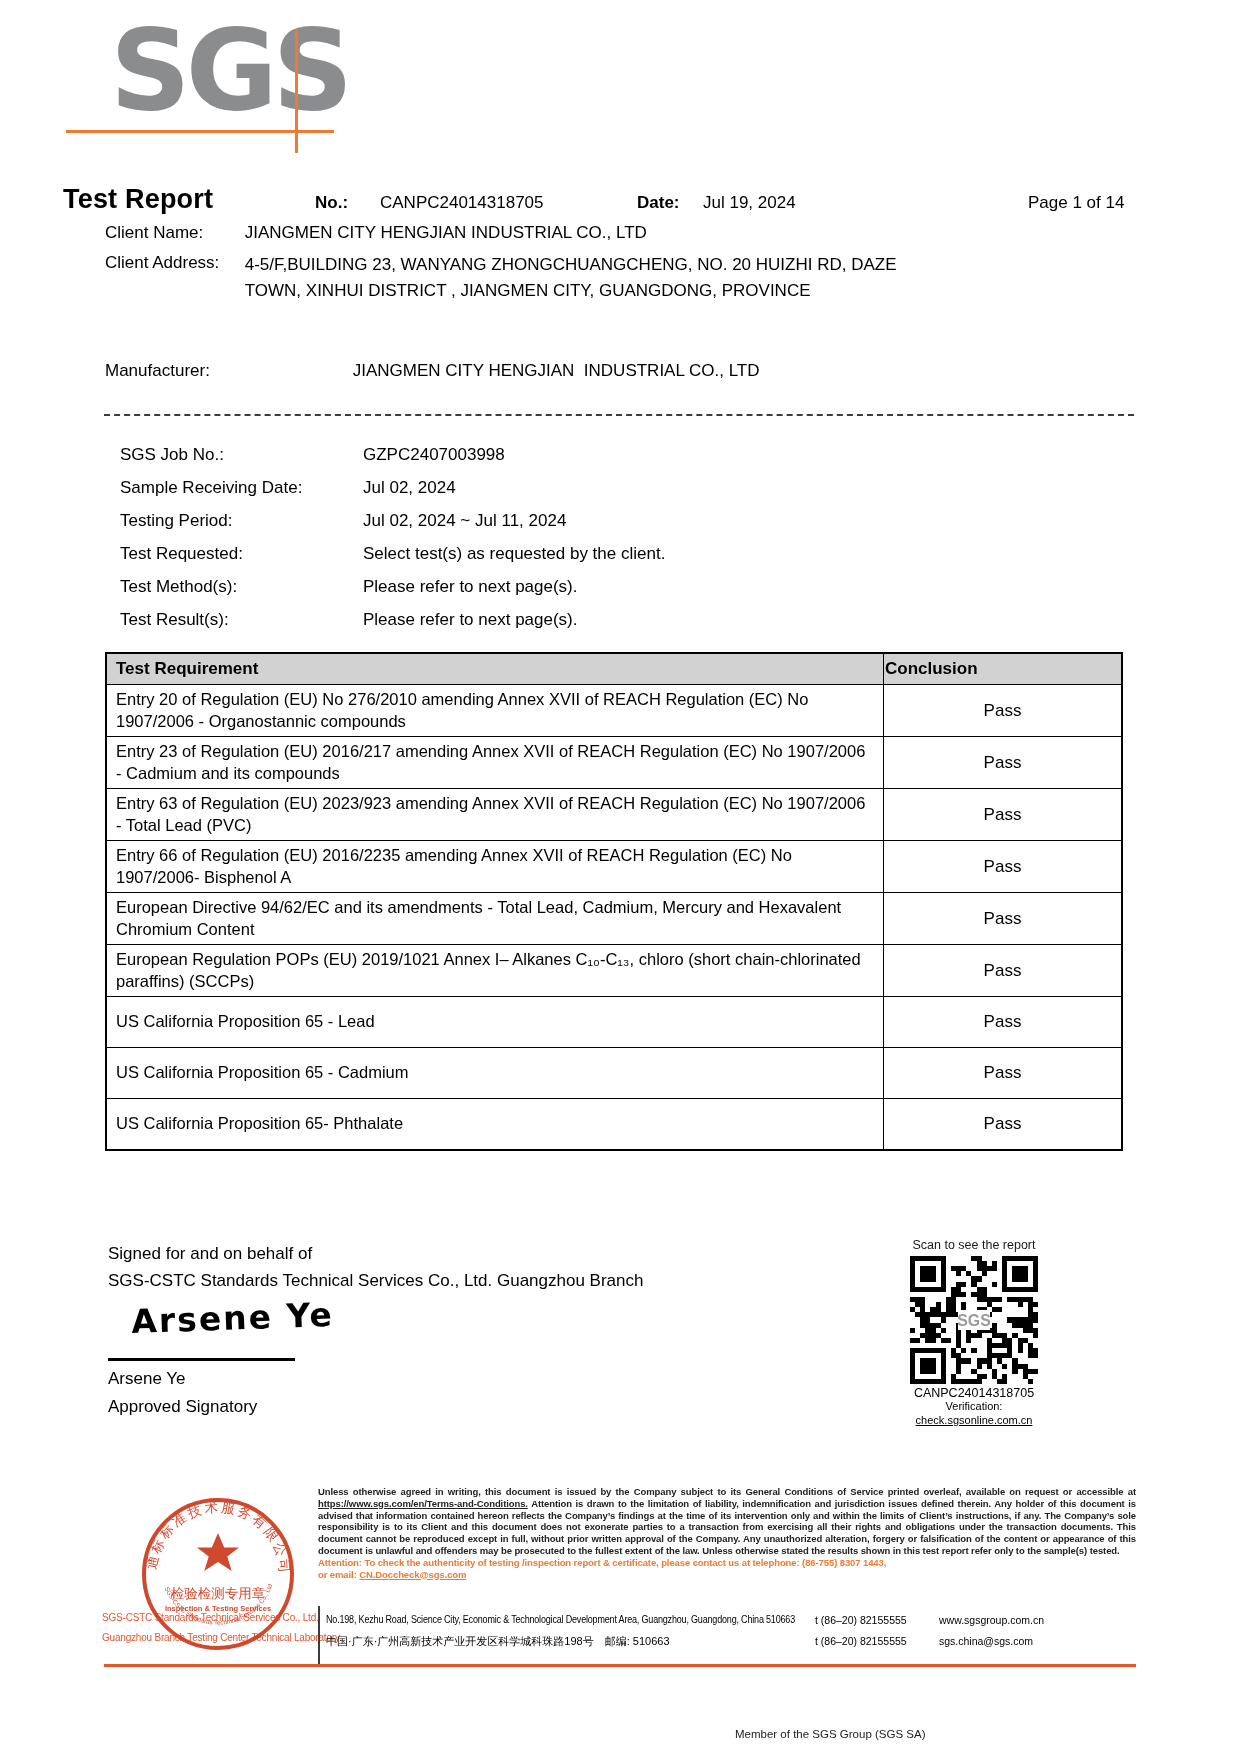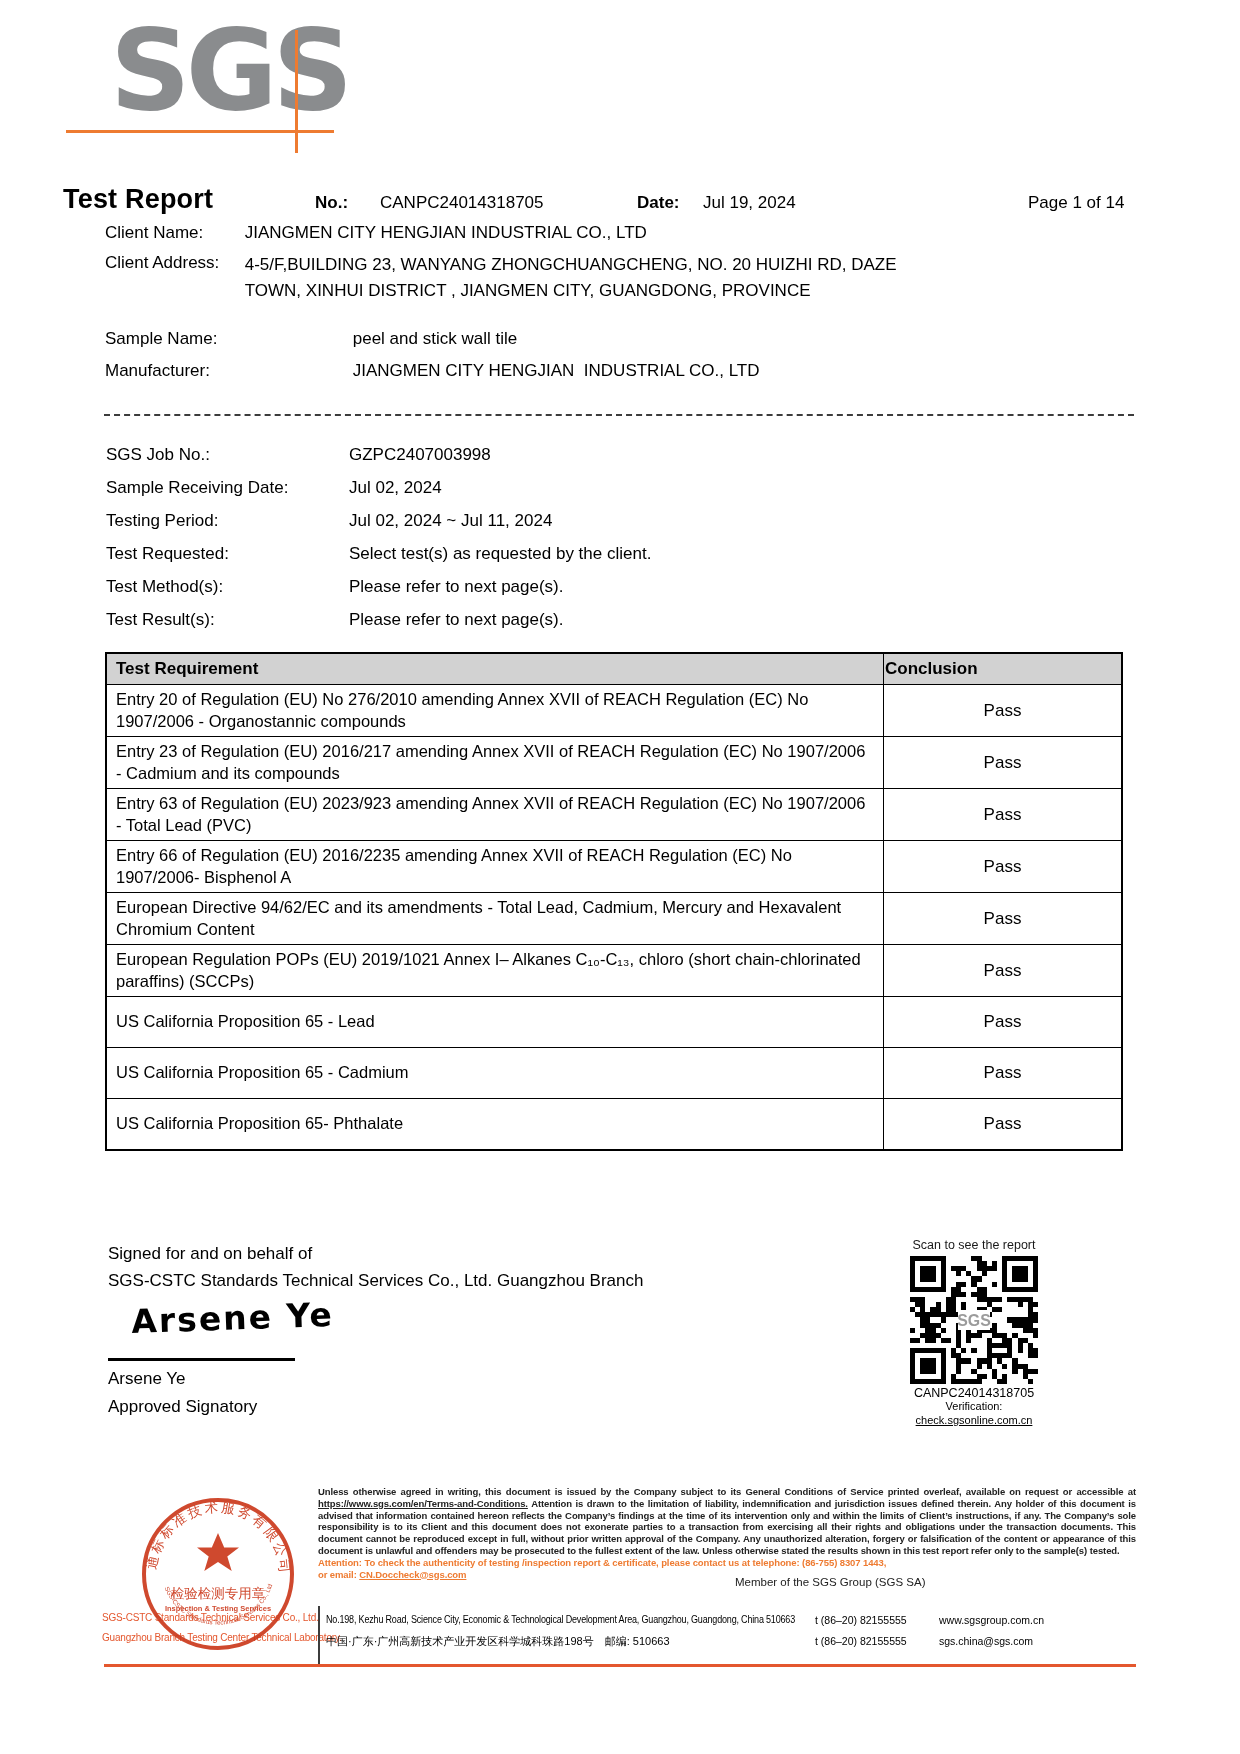--- a/index.html
+++ b/index.html
@@ -80,32 +80,28 @@
 
   <div class="abs fs17" style="left:105px;top:222px;">
     <span class="row-lbl w135">Client Name:</span>
     <span>JIANGMEN CITY HENGJIAN INDUSTRIAL CO., LTD</span>
   </div>
   <div class="abs fs17" style="left:105px;top:252px;">
     <span class="row-lbl w135">Client Address:</span>
     <span class="row-lbl" style="width:700px;line-height:1.5;">4-5/F,BUILDING 23, WANYANG ZHONGCHUANGCHENG, NO. 20 HUIZHI RD, DAZE TOWN, XINHUI DISTRICT , JIANGMEN CITY, GUANGDONG, PROVINCE</span>
   </div>
 
-  <div class="abs fs17" style="left:105px;top:328px;">
-    <span class="row-lbl w243">Sample Name:</span>
-    <span>peel and stick wall tile</span>
-  </div>
   <div class="abs fs17" style="left:105px;top:360px;">
     <span class="row-lbl w243">Manufacturer:</span>
     <span class="pre">JIANGMEN CITY HENGJIAN  INDUSTRIAL CO., LTD</span>
   </div>
 
   <div class="abs dash-sep" style="left:104px;top:414px;width:1030px;"></div>
 
-  <div class="abs" style="left:106px;top:445px;width:1000px;">
+  <div class="abs" style="left:120px;top:445px;width:1000px;">
       <div class="info-row"><span class="row-lbl w243">SGS Job No.:</span><span>GZPC2407003998</span></div>
       <div class="info-row"><span class="row-lbl w243">Sample Receiving Date:</span><span>Jul 02, 2024</span></div>
       <div class="info-row"><span class="row-lbl w243">Testing Period:</span><span>Jul 02, 2024 ~ Jul 11, 2024</span></div>
       <div class="info-row"><span class="row-lbl w243">Test Requested:</span><span>Select test(s) as requested by the client.</span></div>
       <div class="info-row"><span class="row-lbl w243">Test Method(s):</span><span>Please refer to next page(s).</span></div>
       <div class="info-row"><span class="row-lbl w243">Test Result(s):</span><span>Please refer to next page(s).</span></div>
     </div>
 
   <table class="results abs" style="left:105px;top:652px;">
     <thead>
@@ -421,15 +417,15 @@
   <div class="abs v-div" style="left:318px;top:1606px;height:58px;"></div>
   <div class="abs" style="left:326px;top:1612px;width:810px;height:50px;">
     <div class="abs addr-en" style="left:0;top:2px;">No.198, Kezhu Road, Science City, Economic &amp; Technological Development Area, Guangzhou, Guangdong, China 510663</div>
     <div class="abs addr-sm" style="left:489px;top:2px;">t (86–20) 82155555</div>
     <div class="abs addr-sm" style="left:613px;top:2px;">www.sgsgroup.com.cn</div>
     <div class="abs addr-cn" style="left:0;top:22px;">中国·广东·广州高新技术产业开发区科学城科珠路198号　邮编: 510663</div>
     <div class="abs addr-sm" style="left:489px;top:23px;">t (86–20) 82155555</div>
     <div class="abs addr-sm" style="left:613px;top:23px;">sgs.china@sgs.com</div>
   </div>
   <div class="abs orange-rule" style="left:104px;top:1664px;width:1032px;"></div>
-  <div class="abs member" style="left:735px;top:1576px;">Member of the SGS Group (SGS SA)</div>
+  <div class="abs member" style="left:735px;top:1728px;">Member of the SGS Group (SGS SA)</div>
 
 </div>
 
 </body></html>

